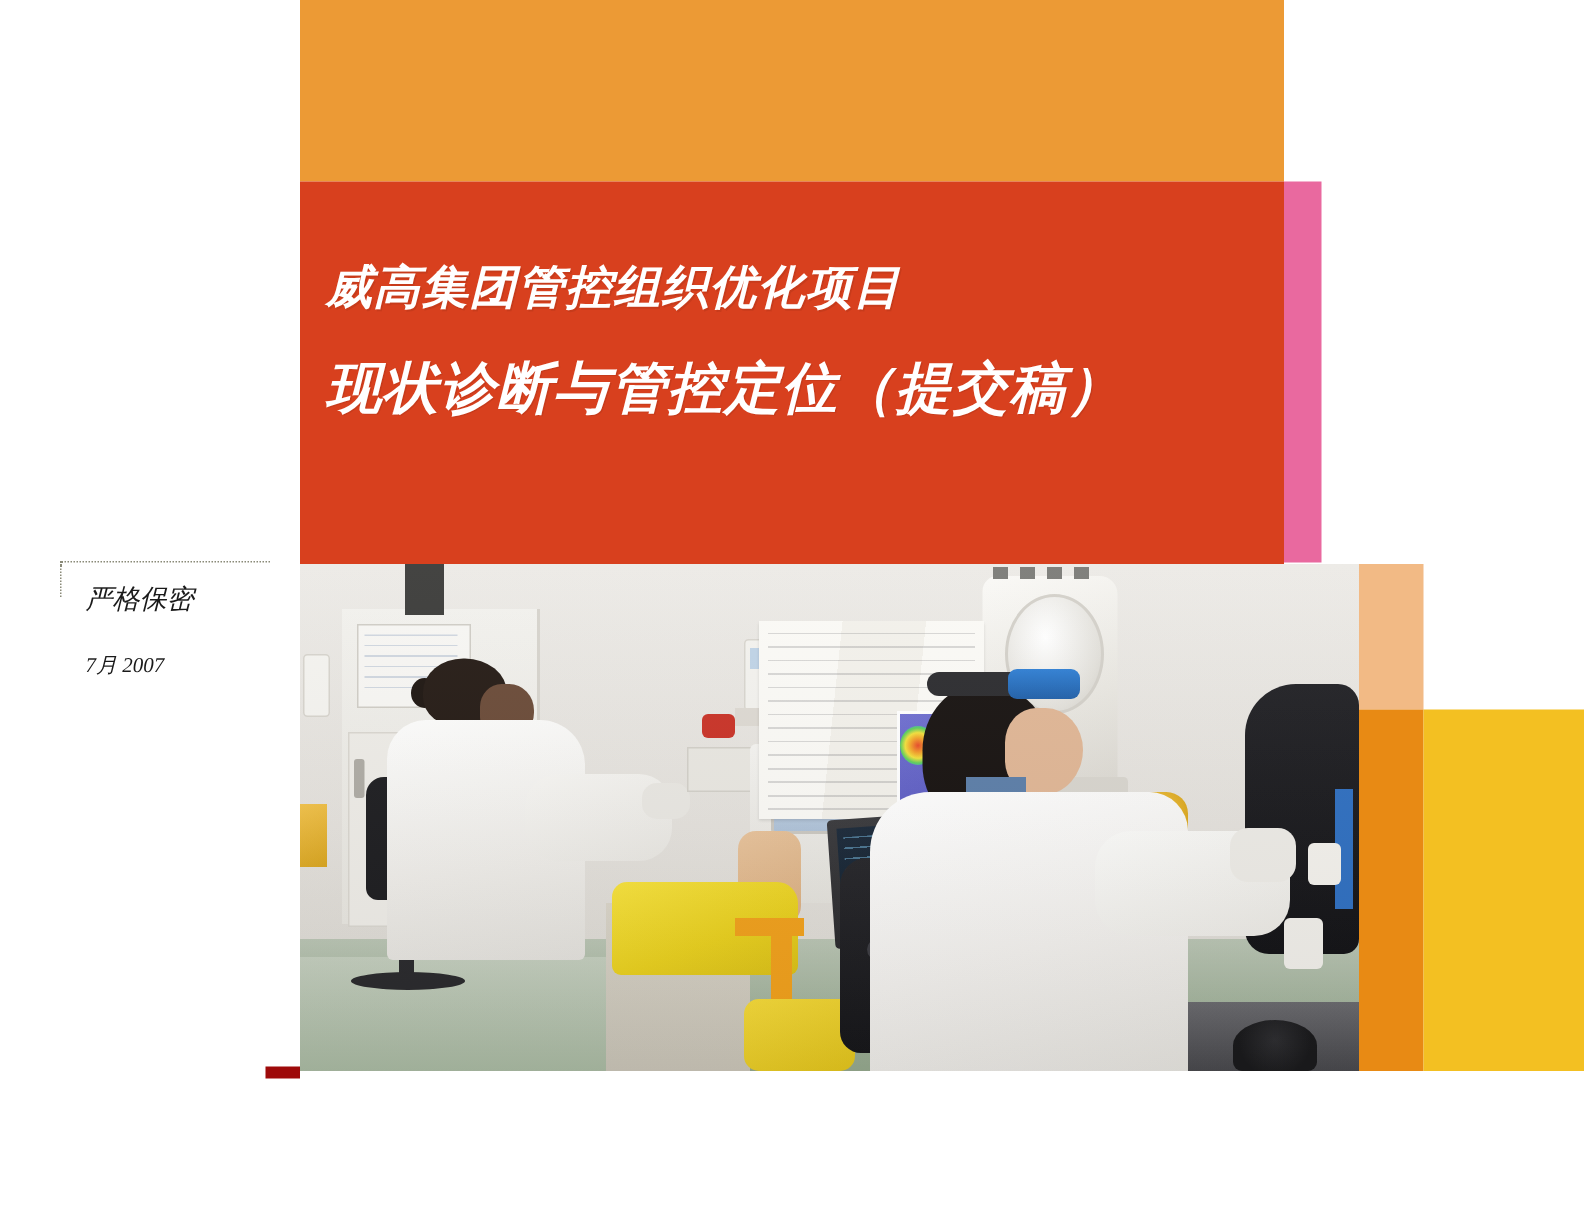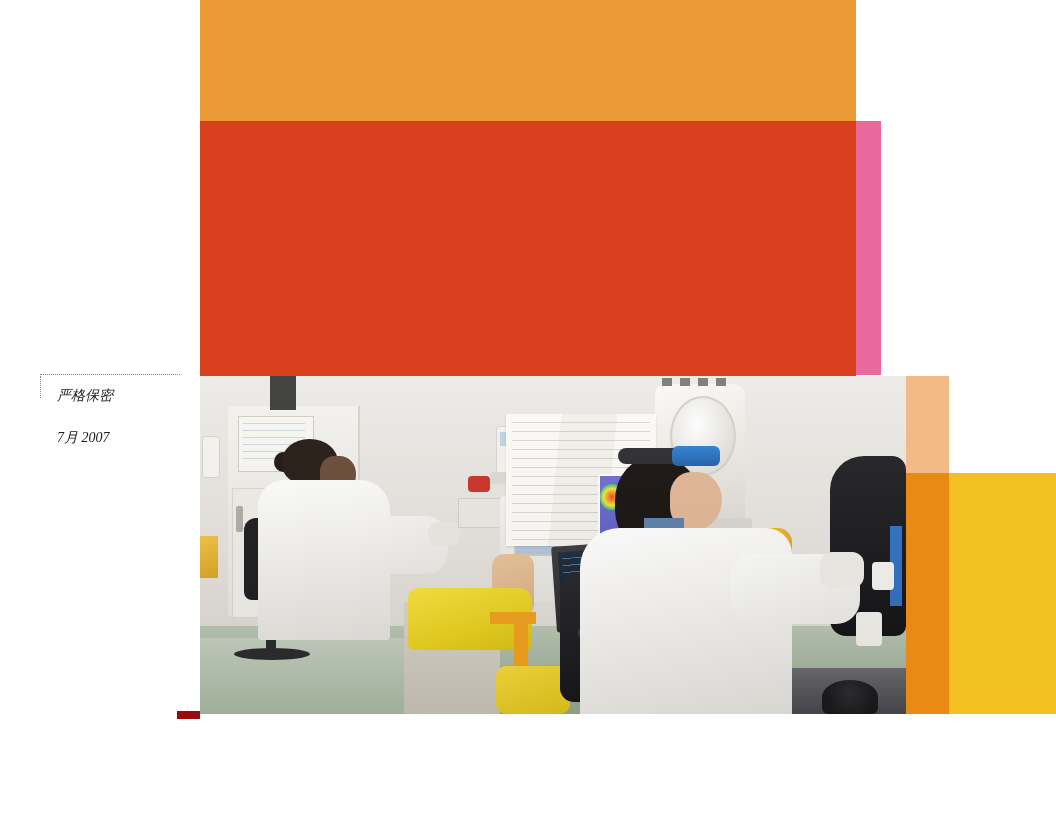--- a/index.html
+++ b/index.html
@@ -136,21 +136,21 @@
   .meta-text {
     font-family: "Liberation Serif", serif;
     font-style: italic;
     color: #1a1a1a;
     white-space: nowrap;
   }
 
   #meta-confidential {
     margin-left: 17px;
     margin-top: 12px;
-    font-size: 14px;
+    font-size: 18px;
   }
 
   #meta-date {
     margin-left: 17px;
     margin-top: 24px;
     font-size: 14px;
   }
 
   
   #photo {
@@ -661,20 +661,24 @@
     <div class="p w2-shield"></div>
     <div class="p w2-shield-blue"></div>
     <div class="p w2-neck"></div>
     <div class="p w2-coat"></div>
     <div class="p w2-arm"></div>
     <div class="p w2-glove"></div>
 
     <div class="p photo-grade"></div>
   </div>
 
+  <div id="title-group">
+    <div class="title-line" id="title-line-1">威高集团管控组织优化项目</div>
+    <div class="title-line" id="title-line-2">现状诊断与管控定位（提交稿）</div>
+  </div>
 
   <div id="meta-group">
     <div id="meta-rule"></div>
     <div id="meta-tick"></div>
     <div class="meta-text" id="meta-confidential">严格保密</div>
     <div class="meta-text" id="meta-date">7月 2007</div>
   </div>
 
 </div>
 

